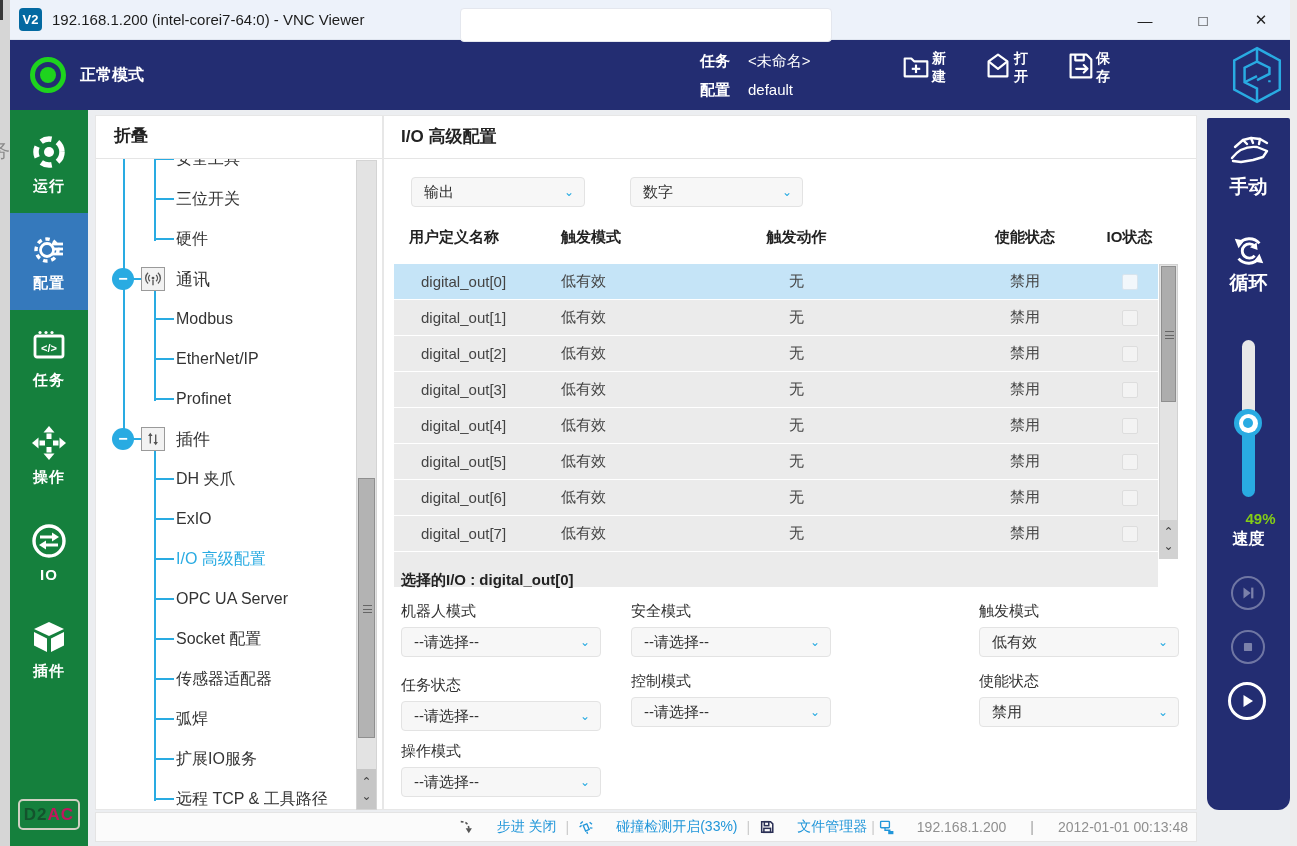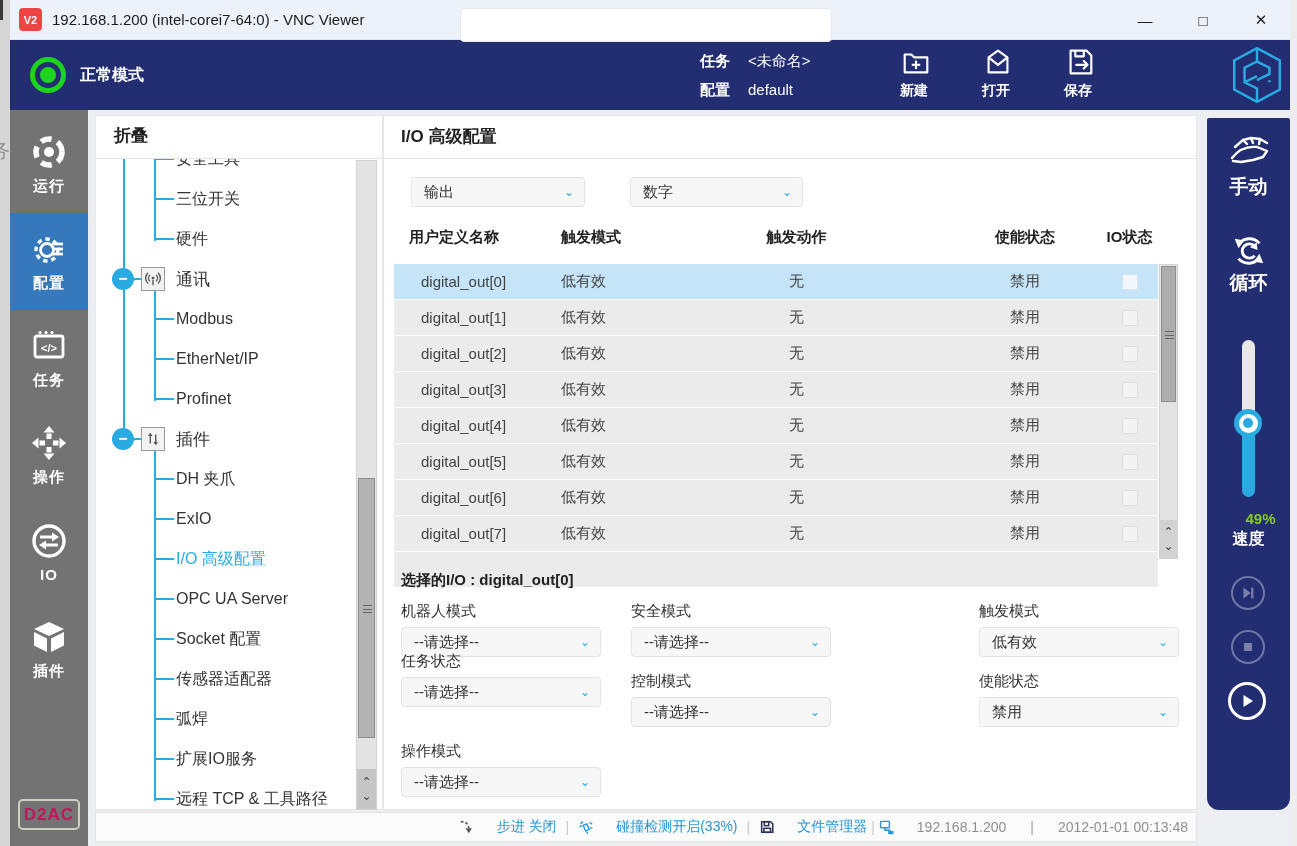--- a/index.html
+++ b/index.html
@@ -8,55 +8,55 @@
   .screen { position:absolute; inset:0; width:1297px; height:846px; background:#eceef1; }
 
   
   .desktop-left { position:absolute; left:0; top:0; width:10px; height:846px; background:#d6d6d6; overflow:hidden; }
   .desktop-left .edge-char { position:absolute; left:-9px; top:138px; font-size:19px; color:#8a8a8a; }
   .desktop-mark { position:absolute; left:0; top:0; width:3px; height:20px; background:#3a3a3a; }
   .desktop-right { position:absolute; left:1290px; top:0; width:7px; height:846px; background:#ededed; }
 
   
   .titlebar { position:absolute; left:10px; top:0; width:1280px; height:40px; background:#edf2fa; border-bottom:1px solid #dfe5ef; display:flex; align-items:center; }
-  .vnc-badge { width:23px; height:23px; margin-left:9px; border-radius:4px; background:#ef4444; color:#fff; font-size:11px; font-weight:bold; display:flex; align-items:center; justify-content:center; }
+  .vnc-badge { width:23px; height:23px; margin-left:9px; border-radius:4px; background:#0369a1; color:#fff; font-size:13px; font-weight:bold; display:flex; align-items:center; justify-content:center; }
   .title-text { margin-left:10px; font-size:15px; color:#1c1c1c; }
   .win-btns { position:absolute; right:0; top:0; height:40px; display:flex; }
   .win-btn { width:58px; height:40px; display:flex; align-items:center; justify-content:center; font-size:15px; color:#222; cursor:default; }
 
   
   .float-band { position:absolute; left:460px; top:8px; width:372px; height:34px; background:#fff; border:1px solid #e4e7ee; border-radius:4px; z-index:6; }
 
   
   .topbar { position:absolute; left:10px; top:40px; width:1280px; height:70px; background:#232d72; }
   .mode-wrap { position:absolute; left:20px; top:0; height:70px; display:flex; align-items:center; }
   .mode-ring { width:36px; height:36px; border-radius:50%; border:5px solid #1ed31e; display:flex; align-items:center; justify-content:center; }
   .mode-dot { width:16px; height:16px; border-radius:50%; background:#1ed31e; }
   .mode-label { margin-left:14px; color:#fff; font-size:16px; font-weight:bold; }
   .meta-wrap { position:absolute; left:690px; top:8px; color:#fff; font-size:15px; line-height:26px; }
   .meta-row { display:flex; margin-bottom:3px; }
   .meta-key { font-weight:bold; width:48px; }
   .hactions { position:absolute; left:890px; top:6px; display:flex; gap:26px; }
-  .hact { width:56px; display:flex; flex-direction:column; align-items:flex-start; cursor:default; }
+  .hact { width:56px; display:flex; align-items:center; cursor:default; }
   .hact-icon { width:32px; height:32px; }
   .hact-icon svg { width:32px; height:32px; }
   .hact-label { margin-top:4px; color:#fff; font-size:14px; font-weight:bold; }
   .brand-logo { position:absolute; left:1218px; top:6px; width:58px; height:58px; }
   .brand-logo svg { width:58px; height:58px; }
 
   
-  .left-nav { position:absolute; left:10px; top:110px; width:78px; height:736px; background:#737373; }
+  .left-nav { position:absolute; left:10px; top:110px; width:78px; height:736px; background:#15803d; }
   .nav-item { width:78px; height:97px; display:flex; flex-direction:column; align-items:center; justify-content:center; cursor:default; }
   .nav-item:first-child { margin-top:6px; }
   .nav-item.active { background:#3579bc; }
   .nav-icon { width:36px; height:36px; }
   .nav-icon svg { width:36px; height:36px; }
   .nav-label { margin-top:7px; color:#fff; font-size:15px; font-weight:bold; letter-spacing:1px; }
   .brand-box { position:absolute; left:8px; top:689px; width:62px; height:31px; border:2px solid #cfd0c2; border-radius:5px; display:flex; align-items:center; justify-content:center; font-size:17px; font-weight:bold; letter-spacing:1px; }
-  .brand-g { color:#be185d; } .brand-o { color:#be185d; }
+  .brand-g { color:#14532d; } .brand-o { color:#be185d; }
 
   
   .tree-panel { position:absolute; left:95px; top:115px; width:288px; height:695px; background:#fff; border:1px solid #e7e7e7; }
   .tree-title { position:absolute; left:18px; top:8px; font-size:17px; font-weight:bold; color:#222; }
   .tree-divider { position:absolute; left:0; top:42px; width:100%; height:1px; background:#e5e5e5; }
   .tree-viewport { position:absolute; left:0; top:43px; width:258px; height:651px; overflow:hidden; }
   .tree-content { position:relative; margin-top:-20px; }
   .tline { position:absolute; width:2px; background:#29abe2; }
   .tl-root { left:27px; top:0; height:302px; }
   .tl-g1 { left:58px; top:0; height:102px; }
@@ -538,21 +538,21 @@
       <span class="chev">⌄</span>
     </div>
   </div>
         <div class="ffield" style="left: 595px; top: 486px;">
     <div class="f-label">触发模式</div>
     <div class="f-select">
       <span class="f-value">低有效</span>
       <span class="chev">⌄</span>
     </div>
   </div>
-        <div class="ffield" style="left: 17px; top: 536px;">
+        <div class="ffield" style="left: 17px; top: 560px;">
     <div class="f-label">任务状态</div>
     <div class="f-select">
       <span class="f-value">--请选择--</span>
       <span class="chev">⌄</span>
     </div>
   </div>
         <div class="ffield" style="left: 247px; top: 556px;">
     <div class="f-label">控制模式</div>
     <div class="f-select">
       <span class="f-value">--请选择--</span>

